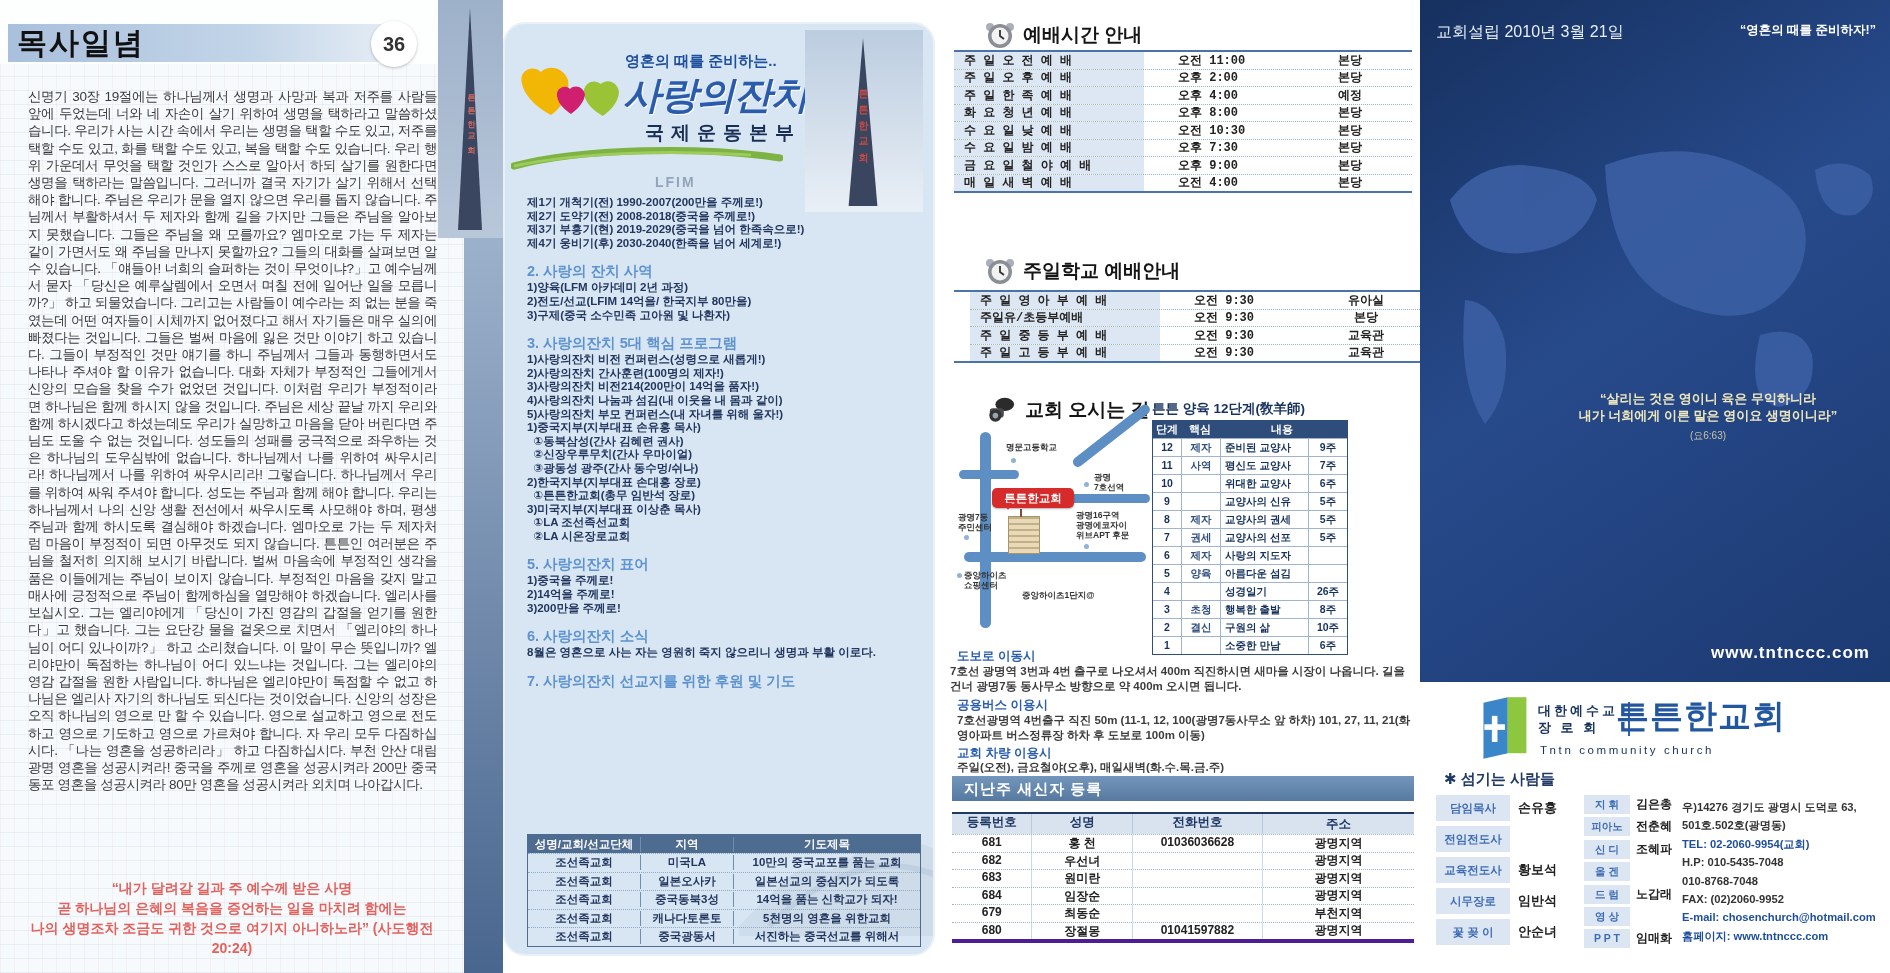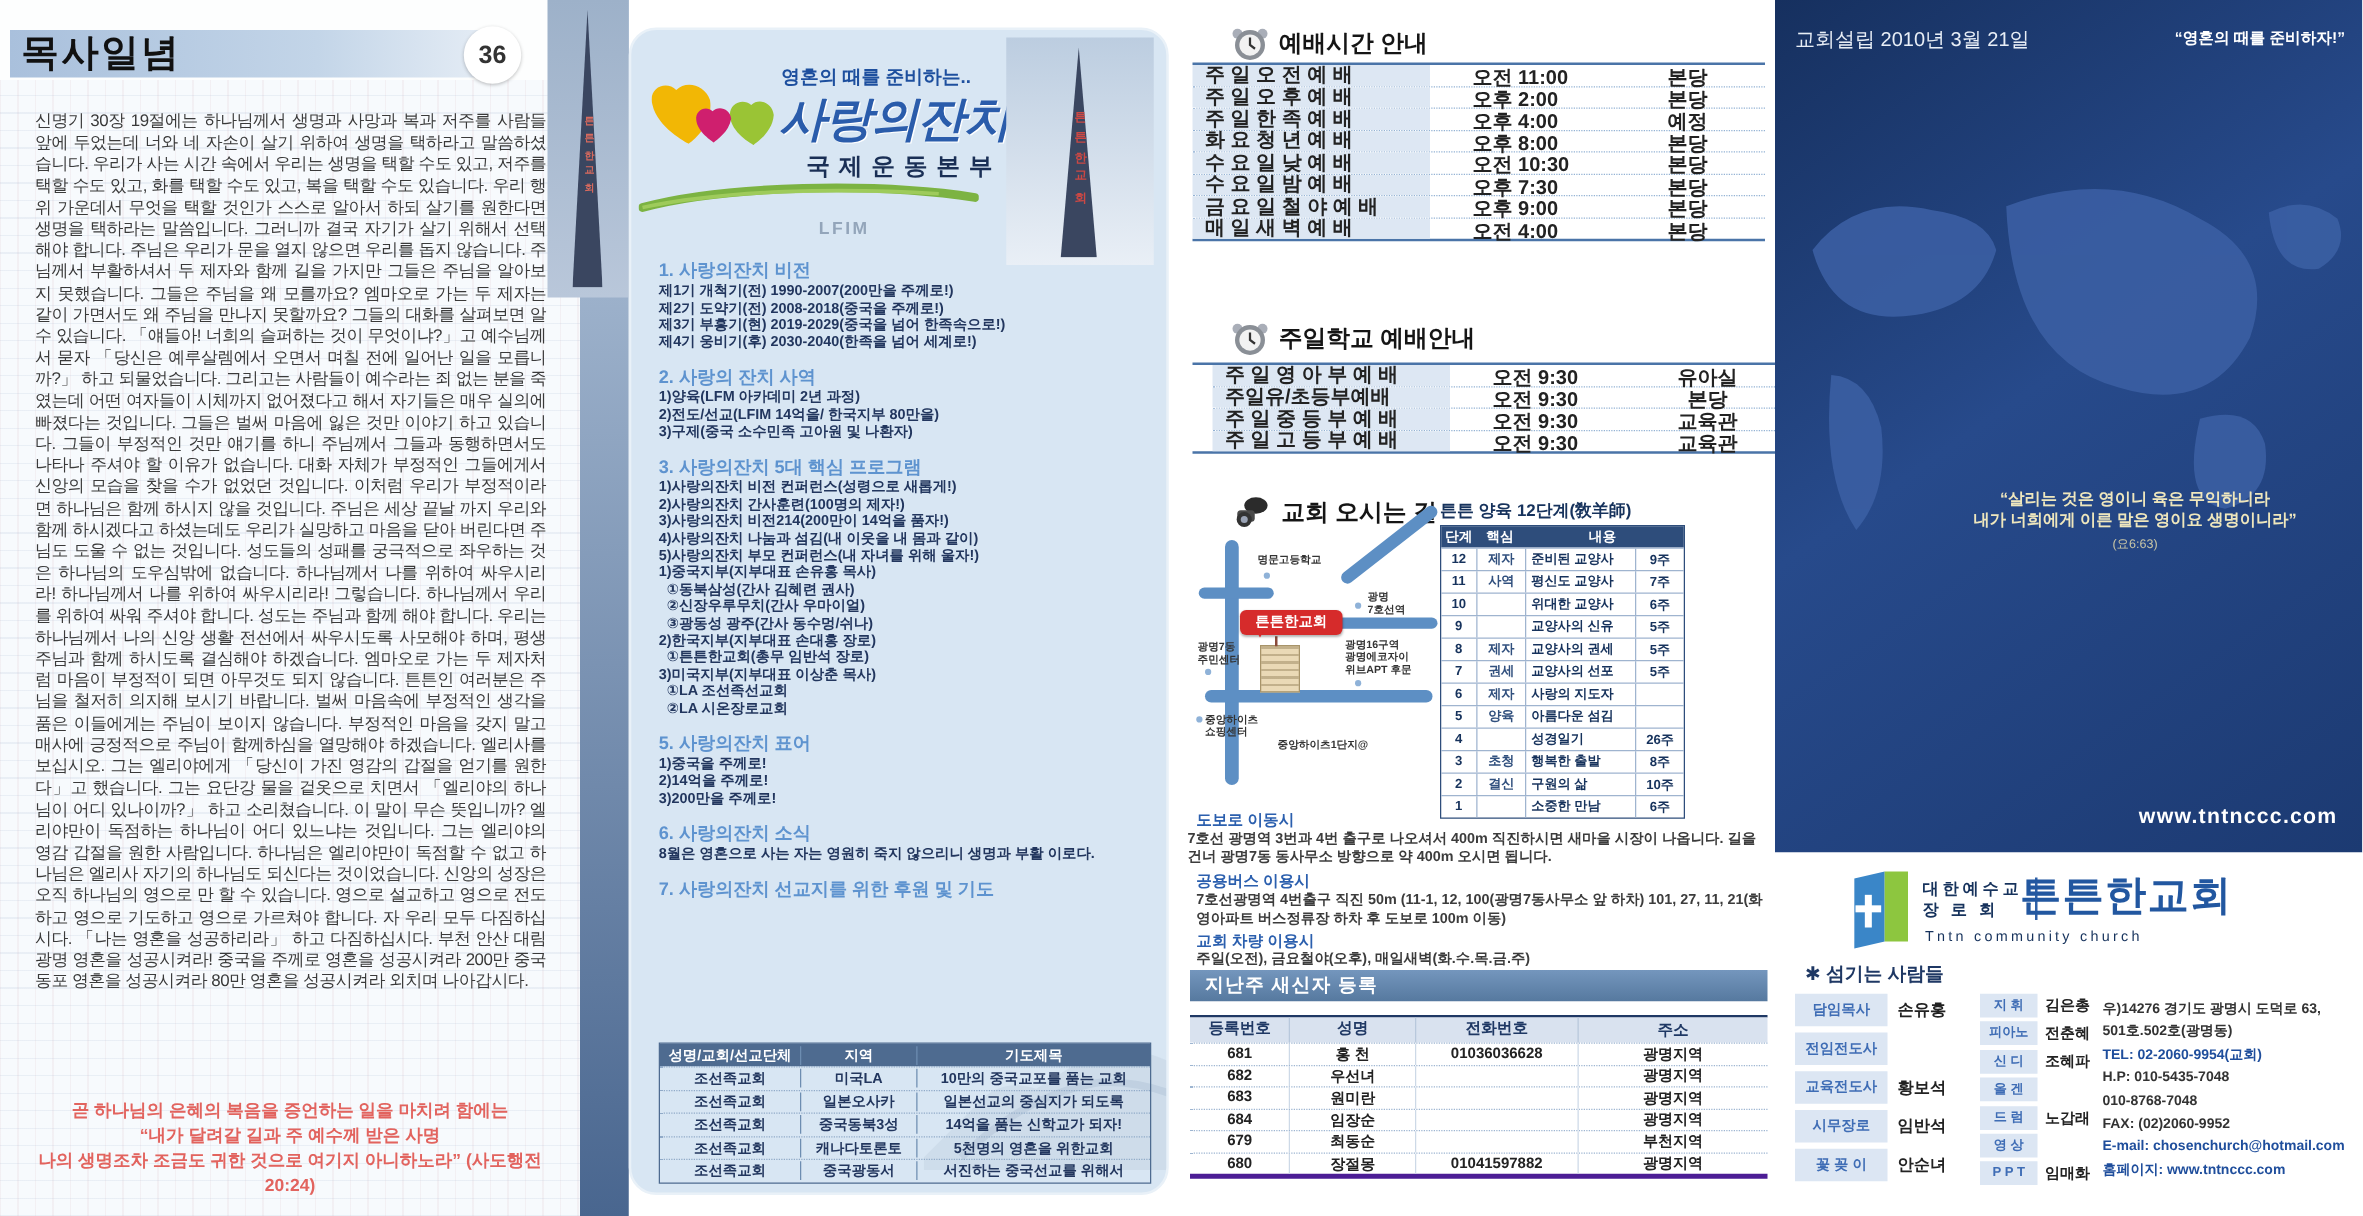--- a/index.html
+++ b/index.html
@@ -53,22 +53,22 @@
   #sup-head .trow{background:#4e6b90;color:#fff;font-size:11.5px;font-weight:bold;height:18px;align-items:center;}
   #sup-body .trow{height:17.5px;align-items:center;font-size:11.5px;font-weight:bold;color:#22365e;
     border-top:1px dotted #90aac8;}
   #sup-tbl .c0{width:112px;text-align:center;border-right:1px solid #6d8db1;}
   #sup-tbl .c1{width:92px;text-align:center;border-right:1px solid #6d8db1;}
   #sup-tbl .c2{width:186px;text-align:center;}
 
   
   .p3title{display:flex;align-items:center;gap:8px;font-size:19px;font-weight:bold;color:#151515;}
   .w-tbl{border-top:2px solid #4a74a8;border-bottom:2px solid #4a74a8;background:#fff;}
-  .w-tbl .trow{display:flex;height:16.5px;align-items:flex-start;border-bottom:1px dotted #93b2d4;
-    font-weight:bold;font-size:16px;color:#222;}
+  .w-tbl .trow{display:flex;height:16.5px;align-items:flex-end;border-bottom:1px dotted #93b2d4;
+    font-weight:bold;font-size:12px;color:#222;font-family:Liberation Mono, monospace;}
   .w-tbl .trow:last-child{border-bottom:none;}
   .w-tbl .c0{width:190px;background:#dde7f3;height:100%;display:flex;align-items:center;
     padding-left:10px;box-sizing:border-box;}
   .w-tbl .c1{width:150px;padding-left:34px;box-sizing:border-box;}
   .w-tbl .c2{width:112px;text-align:center;}
 
   #map{left:956px;top:432px;width:196px;height:200px;}
   .road{position:absolute;background:#5d8fc4;border-radius:6px;}
   .mlabel{position:absolute;font-size:8.5px;font-weight:bold;color:#333;line-height:10px;white-space:pre-line;}
   .mdot{position:absolute;width:5px;height:5px;border-radius:50%;background:#8fb2d8;}
@@ -158,22 +158,22 @@
       <div id="p1-tower" class="abs tower">
         <span class="tw-l">튼</span>
         <span class="tw-l">튼</span>
         <span class="tw-l">한</span>
         <span class="tw-l">교</span>
         <span class="tw-l">회</span>
       </div>
     </div>
     <div id="p1-body" class="abs">신명기 30장 19절에는 하나님께서 생명과 사망과 복과 저주를 사람들 앞에 두었는데 너와 네 자손이 살기 위하여 생명을 택하라고 말씀하셨습니다. 우리가 사는 시간 속에서 우리는 생명을 택할 수도 있고, 저주를 택할 수도 있고, 화를 택할 수도 있고, 복을 택할 수도 있습니다. 우리 행위 가운데서 무엇을 택할 것인가 스스로 알아서 하되 살기를 원한다면 생명을 택하라는 말씀입니다. 그러니까 결국 자기가 살기 위해서 선택해야 합니다. 주님은 우리가 문을 열지 않으면 우리를 돕지 않습니다. 주님께서 부활하셔서 두 제자와 함께 길을 가지만 그들은 주님을 알아보지 못했습니다. 그들은 주님을 왜 모를까요? 엠마오로 가는 두 제자는 같이 가면서도 왜 주님을 만나지 못할까요? 그들의 대화를 살펴보면 알 수 있습니다. 「얘들아! 너희의 슬퍼하는 것이 무엇이냐?」고 예수님께서 묻자 「당신은 예루살렘에서 오면서 며칠 전에 일어난 일을 모릅니까?」 하고 되물었습니다. 그리고는 사람들이 예수라는 죄 없는 분을 죽였는데 어떤 여자들이 시체까지 없어졌다고 해서 자기들은 매우 실의에 빠졌다는 것입니다. 그들은 벌써 마음에 잃은 것만 이야기 하고 있습니다. 그들이 부정적인 것만 얘기를 하니 주님께서 그들과 동행하면서도 나타나 주셔야 할 이유가 없습니다. 대화 자체가 부정적인 그들에게서 신앙의 모습을 찾을 수가 없었던 것입니다. 이처럼 우리가 부정적이라면 하나님은 함께 하시지 않을 것입니다. 주님은 세상 끝날 까지 우리와 함께 하시겠다고 하셨는데도 우리가 실망하고 마음을 닫아 버린다면 주님도 도울 수 없는 것입니다. 성도들의 성패를 궁극적으로 좌우하는 것은 하나님의 도우심밖에 없습니다. 하나님께서 나를 위하여 싸우시리라! 하나님께서 나를 위하여 싸우시리라! 그렇습니다. 하나님께서 우리를 위하여 싸워 주셔야 합니다. 성도는 주님과 함께 해야 합니다. 우리는 하나님께서 나의 신앙 생활 전선에서 싸우시도록 사모해야 하며, 평생 주님과 함께 하시도록 결심해야 하겠습니다. 엠마오로 가는 두 제자처럼 마음이 부정적이 되면 아무것도 되지 않습니다. 튼튼인 여러분은 주님을 철저히 의지해 보시기 바랍니다. 벌써 마음속에 부정적인 생각을 품은 이들에게는 주님이 보이지 않습니다. 부정적인 마음을 갖지 말고 매사에 긍정적으로 주님이 함께하심을 열망해야 하겠습니다. 엘리사를 보십시오. 그는 엘리야에게 「당신이 가진 영감의 갑절을 얻기를 원한다」고 했습니다. 그는 요단강 물을 겉옷으로 치면서 「엘리야의 하나님이 어디 있나이까?」 하고 소리쳤습니다. 이 말이 무슨 뜻입니까? 엘리야만이 독점하는 하나님이 어디 있느냐는 것입니다. 그는 엘리야의 영감 갑절을 원한 사람입니다. 하나님은 엘리야만이 독점할 수 없고 하나님은 엘리사 자기의 하나님도 되신다는 것이었습니다. 신앙의 성장은 오직 하나님의 영으로 만 할 수 있습니다. 영으로 설교하고 영으로 전도하고 영으로 기도하고 영으로 가르쳐야 합니다. 자 우리 모두 다짐하십시다. 「나는 영혼을 성공하리라」 하고 다짐하십시다. 부천 안산 대림 광명 영혼을 성공시켜라! 중국을 주께로 영혼을 성공시켜라 200만 중국동포 영혼을 성공시켜라 80만 영혼을 성공시켜라 외치며 나아갑시다.</div>
     <div id="p1-quote" class="abs">
+      <div>“내가 달려갈 길과 주 예수께 받은 사명</div>
       <div>곧 하나님의 은혜의 복음을 증언하는 일을 마치려 함에는</div>
-      <div>“내가 달려갈 길과 주 예수께 받은 사명</div>
       <div>나의 생명조차 조금도 귀한 것으로 여기지 아니하노라” (사도행전20:24)</div>
     </div>
   </div>
 
   <div id="p2" class="abs">
     <svg id="p2-wall" class="abs" width="200" height="120" viewBox="0 0 200 120">
       <path d="M0 110 L40 70 Q60 45 90 55 L130 30 Q160 15 200 35 L200 120 L0 120 Z" fill="#aebfd2" opacity="0.5"></path>
       <path d="M30 110 Q80 60 140 50 Q170 48 200 60" stroke="#8fa4bd" stroke-width="6" fill="none" opacity="0.6"></path>
     </svg>
     <div id="p2-tagline" class="abs">영혼의 때를 준비하는..</div>
@@ -192,21 +192,20 @@
     <div id="p2-tower-card" class="abs">
       <div id="p2-tower" class="abs tower">
         <span class="tw2-l">튼</span>
         <span class="tw2-l">튼</span>
         <span class="tw2-l">한</span>
         <span class="tw2-l">교</span>
         <span class="tw2-l">회</span>
       </div>
     </div>
     <div id="p2-sections" class="abs">
-        <div class="s-h">1. 사랑의잔치 비전</div>
         <div class="s-i">제1기 개척기(전) 1990-2007(200만을 주께로!)</div>
         <div class="s-i">제2기 도약기(전) 2008-2018(중국을 주께로!)</div>
         <div class="s-i">제3기 부흥기(현) 2019-2029(중국을 넘어 한족속으로!)</div>
         <div class="s-i">제4기 웅비기(후) 2030-2040(한족을 넘어 세계로!)</div>
         <div class="s-h">2. 사랑의 잔치 사역</div>
         <div class="s-i">1)양육(LFM 아카데미 2년 과정)</div>
         <div class="s-i">2)전도/선교(LFIM 14억을/ 한국지부 80만을)</div>
         <div class="s-i">3)구제(중국 소수민족 고아원 및 나환자)</div>
         <div class="s-h">3. 사랑의잔치 5대 핵심 프로그램</div>
         <div class="s-i">1)사랑의잔치 비전 컨퍼런스(성령으로 새롭게!)</div>

